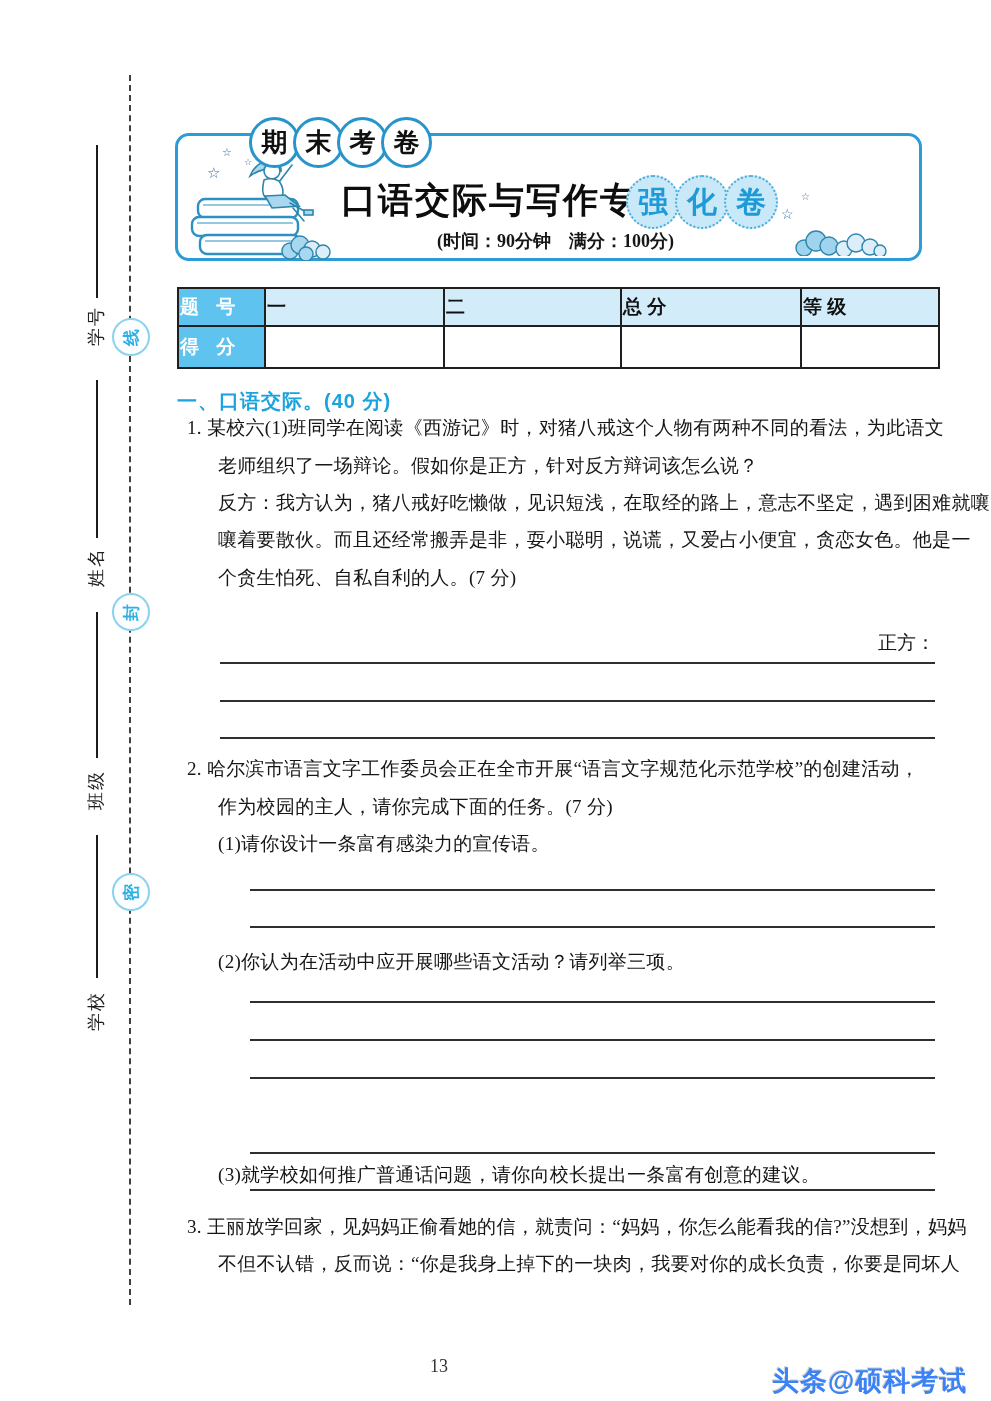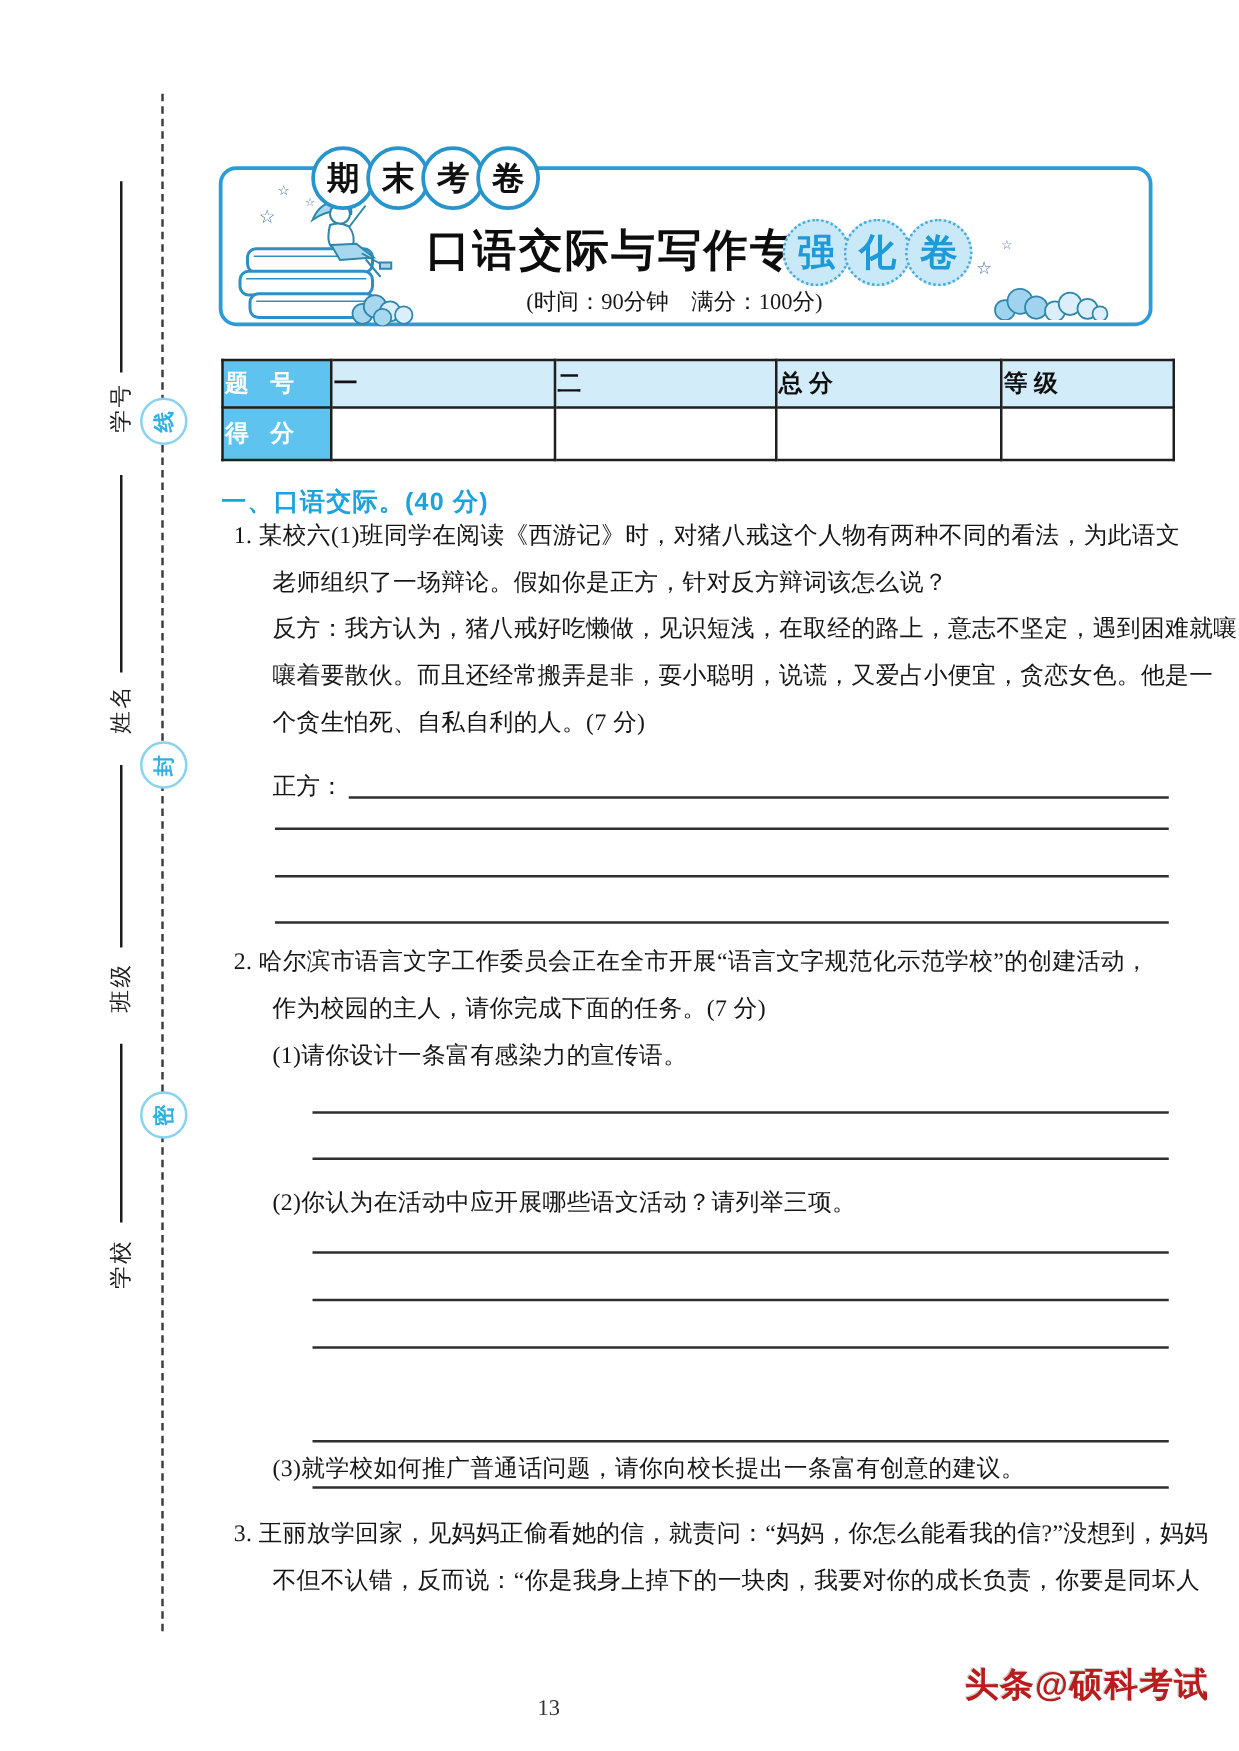--- a/index.html
+++ b/index.html
@@ -25,22 +25,22 @@
          display:flex;align-items:center;justify-content:center;
          font-weight:bold;font-size:26px;color:#101010;margin-left:-7px;}
   .bchar:first-child{margin-left:0;}
   .htitle{position:absolute;left:341px;top:177px;font-size:35px;font-weight:bold;
           color:#0d0d0d;letter-spacing:2px;z-index:2;white-space:nowrap;}
   .vgroup{position:absolute;left:626px;top:175px;display:flex;z-index:2;}
   .vchar{width:50px;height:50px;border:2px dotted #45acdc;border-radius:50%;background:#c9e8f8;
          display:flex;align-items:center;justify-content:center;
          font-weight:bold;font-size:30px;color:#1f9ad8;margin-left:-5px;}
   .vchar:first-child{margin-left:0;}
-  .hsub{position:absolute;left:169px;top:229px;width:741px;text-align:center;
-        font-family:"Liberation Serif","DejaVu Serif",serif;font-size:18px;color:#161616;z-index:1;}
+  .hsub{position:absolute;left:185px;top:229px;width:741px;text-align:center;
+        font-family:"Liberation Serif","DejaVu Serif",serif;font-size:18px;color:#161616;z-index:1;font-weight:bold;}
   .star{position:absolute;color:#3b6ea5;z-index:2;}
   .illus{position:absolute;left:186px;top:149px;z-index:2;}
   .cloudR{position:absolute;left:792px;top:226px;z-index:2;}
 
   
   .score-table{position:absolute;left:177px;top:287px;width:761px;border-collapse:collapse;
                table-layout:fixed;z-index:1;}
   .score-table td{border:2px solid #1f1f1f;text-align:left;vertical-align:middle;
                   font-size:19px;font-weight:bold;color:#111;}
   .score-table .hd{background:#d3ecf9;}
@@ -55,22 +55,22 @@
          font-size:19px;color:#161616;white-space:nowrap;letter-spacing:.3px;}
   .bline{position:absolute;height:0;border-top:2px solid #2f2f2f;}
   .ansrow{position:absolute;left:218px;width:717px;display:flex;align-items:flex-end;}
   .ansrow .lbl{font-family:"Liberation Serif","DejaVu Serif",serif;font-size:19px;color:#161616;
                white-space:nowrap;}
   .ansrow .uline{flex:1;border-bottom:2px solid #2f2f2f;margin-bottom:3px;margin-left:4px;}
 
   
   .pgnum{position:absolute;left:430px;top:1356px;width:100px;text-align:left;
          font-family:"Liberation Serif","DejaVu Serif",serif;font-size:18px;color:#333;}
-  .wmark{position:absolute;left:772px;top:1330px;font-size:27px;font-weight:bold;
-         color:#b91c1c;letter-spacing:1px;white-space:nowrap;
+  .wmark{position:absolute;left:772px;top:1363px;font-size:27px;font-weight:bold;
+         color:#3b82f6;letter-spacing:1px;white-space:nowrap;
          text-shadow:2px 2px 1px rgba(255,255,255,.95), -1px -1px 0 rgba(110,110,110,.35);}
 </style>
 </head>
 <body>
 
 <div id="page">
 
   <div class="dashline"></div>
 
   <div class="vseg" style="top:145px;height:153px;"></div>
@@ -186,21 +186,21 @@
     </table>
 
   <div class="sect">一、口语交际。(40 分)</div>
 
   <div class="qline" style="left:187px;top:415px;">1. 某校六(1)班同学在阅读《西游记》时，对猪八戒这个人物有两种不同的看法，为此语文</div>
   <div class="qline" style="left:218px;top:453px;">老师组织了一场辩论。假如你是正方，针对反方辩词该怎么说？</div>
   <div class="qline" style="left:218px;top:490px;">反方：我方认为，猪八戒好吃懒做，见识短浅，在取经的路上，意志不坚定，遇到困难就嚷</div>
   <div class="qline" style="left:218px;top:527px;">嚷着要散伙。而且还经常搬弄是非，耍小聪明，说谎，又爱占小便宜，贪恋女色。他是一</div>
   <div class="qline" style="left:218px;top:565px;">个贪生怕死、自私自利的人。(7 分)</div>
 
-  <div class="ansrow" style="top:616px;">
+  <div class="ansrow" style="top:630px;flex-direction:column;">
     <span class="lbl">正方：</span>
     <span class="uline"></span>
   </div>
   <div class="bline" style="left:220px;top:662px;width:715px;"></div>
   <div class="bline" style="left:220px;top:700px;width:715px;"></div>
   <div class="bline" style="left:220px;top:737px;width:715px;"></div>
 
   <div class="qline" style="left:187px;top:756px;">2. 哈尔滨市语言文字工作委员会正在全市开展“语言文字规范化示范学校”的创建活动，</div>
   <div class="qline" style="left:218px;top:794px;">作为校园的主人，请你完成下面的任务。(7 分)</div>
 

